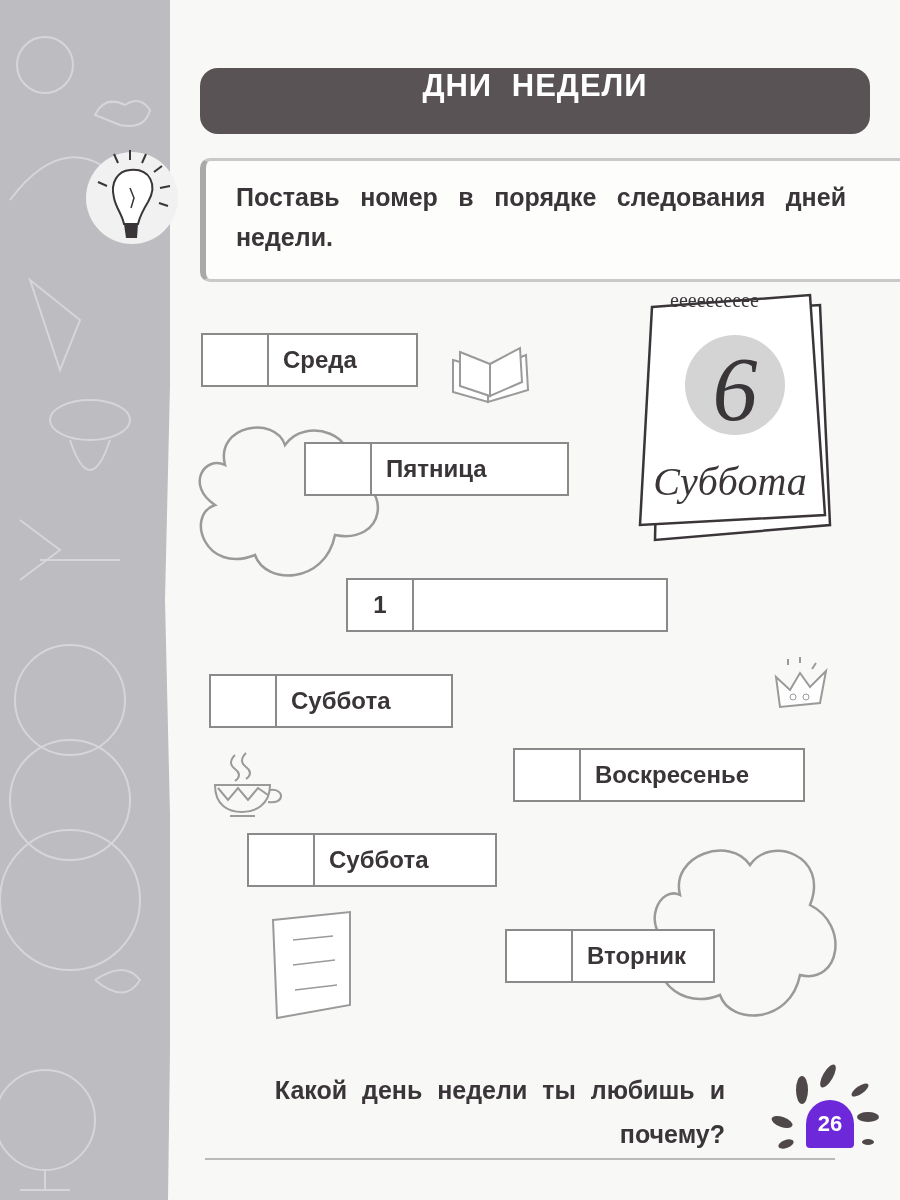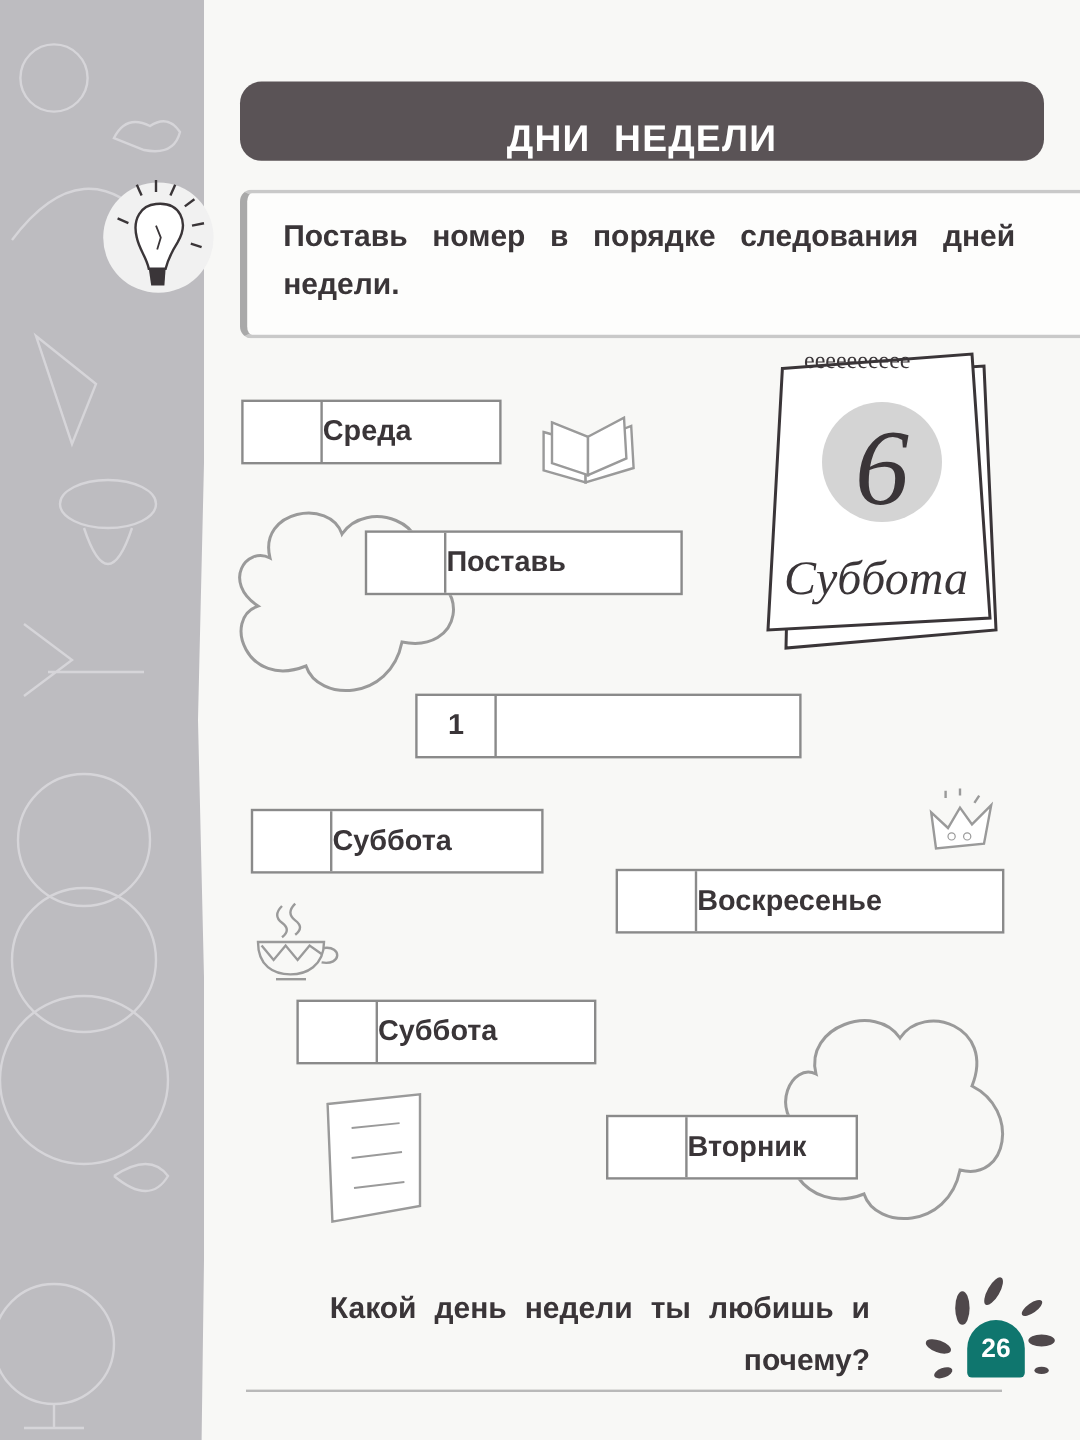--- a/index.html
+++ b/index.html
@@ -1,33 +1,33 @@
 <!DOCTYPE html>
 <html><head>
 <meta charset="utf-8">
 <style>
   html, body { margin:0; padding:0; }
   body { width:900px; height:1200px; position:relative; overflow:hidden; background:#f8f8f6;
          font-family:"Liberation Sans", sans-serif; color:#3d3a3c; }
   .sidebar { position:absolute; left:0; top:0; width:170px; height:1200px; background:#bdbcc0; }
   .sidebar svg { position:absolute; left:0; top:0; }
   .page-title-bar { position:absolute; left:200px; top:68px; width:670px; height:66px; background:#5a5356;
-         border-radius:18px; display:flex; align-items:flex-end; justify-content:center; }
+         border-radius:18px; display:flex; align-items:flex-start; justify-content:center; }
   .page-title { color:#fff; font-weight:bold; font-size:31px; letter-spacing:1px; word-spacing:10px; }
   .bulb { position:absolute; left:80px; top:140px; }
   .instruction-box { position:absolute; left:200px; top:158px; width:665px; height:118px;
          border-top:3px solid #c9c9c9; border-bottom:3px solid #c9c9c9; border-left:6px solid #a9a9a9; border-right:5px solid #b5b5b5; border-radius:10px; background:#fdfdfc;padding-left:33px; }
   .instruction { position:absolute; left:30px; top:16px; width:610px; font-weight:bold; font-size:25px; line-height:40px; text-align:justify; color:#3a3538; word-spacing:8px; }
   .day-box { position:absolute; height:54px; border:2px solid #8a8a8a; background:#fff; display:flex; box-sizing:border-box; }
   .day-num { width:64px; border-right:2px solid #8a8a8a; display:flex; align-items:center; justify-content:center; font-weight:bold; font-size:24px; color:#3a3538; }
-  .day-name { flex:1; display:flex; align-items:center; padding-left:0; font-weight:bold; font-size:24px; color:#3a3538; }
+  .day-name { flex:1; display:flex; align-items:center; padding-left:14px; font-weight:bold; font-size:24px; color:#3a3538; }
   .decor { position:absolute; }
   .question { position:absolute; left:205px; top:1068px; width:520px; font-weight:bold; font-size:25px; line-height:44px; color:#3a3538; word-spacing:8px;text-align:right; }
   .page-num-wrap { position:absolute; left:768px; top:1062px; width:120px; height:100px; }
-  .page-num { position:absolute; left:38px; top:38px; width:48px; height:48px; border-radius:24px 24px 4px 4px; background:#0f766e;
+  .page-num { position:absolute; left:38px; top:38px; width:48px; height:48px; border-radius:24px 24px 4px 4px; background:#6d28d9;
          color:#fff; font-weight:bold; font-size:22px; display:flex; align-items:center; justify-content:center; }
   .answer-line { position:absolute; left:205px; top:1158px; width:630px; height:2px; background:#b9b9b9; }
 </style>
 </head>
 <body>
 
 <div class="sidebar">
   <svg width="175" height="1200" viewBox="0 0 175 1200">
     <path d="M170 0 L172 300 L165 600 L172 900 L168 1200 L175 1200 L175 0 Z" fill="#f8f8f6"></path>
     <g fill="none" stroke="#d6d5d9" stroke-width="2">
@@ -128,30 +128,30 @@
       <line x1="30" y1="80" x2="72" y2="75"></line>
     </g>
 </svg>
 
 <div class="day-box" style="left:201px;top:333px;width:217px">
   <div class="day-num"></div>
   <div class="day-name">Среда</div>
 </div>
 <div class="day-box" style="left:304px;top:442px;width:265px">
   <div class="day-num"></div>
-  <div class="day-name">Поставь</div>
+  <div class="day-name">Пятница</div>
 </div>
 <div class="day-box" style="left:346px;top:578px;width:322px">
   <div class="day-num">1</div>
 </div>
 <div class="day-box" style="left:209px;top:674px;width:244px">
   <div class="day-num"></div>
   <div class="day-name">Суббота</div>
 </div>
-<div class="day-box" style="left:513px;top:724px;width:324px">
+<div class="day-box" style="left:513px;top:748px;width:292px">
   <div class="day-num"></div>
   <div class="day-name">Воскресенье</div>
 </div>
 <div class="day-box" style="left:247px;top:833px;width:250px">
   <div class="day-num"></div>
   <div class="day-name">Суббота</div>
 </div>
 <div class="day-box" style="left:505px;top:929px;width:210px">
   <div class="day-num"></div>
   <div class="day-name">Вторник</div>

